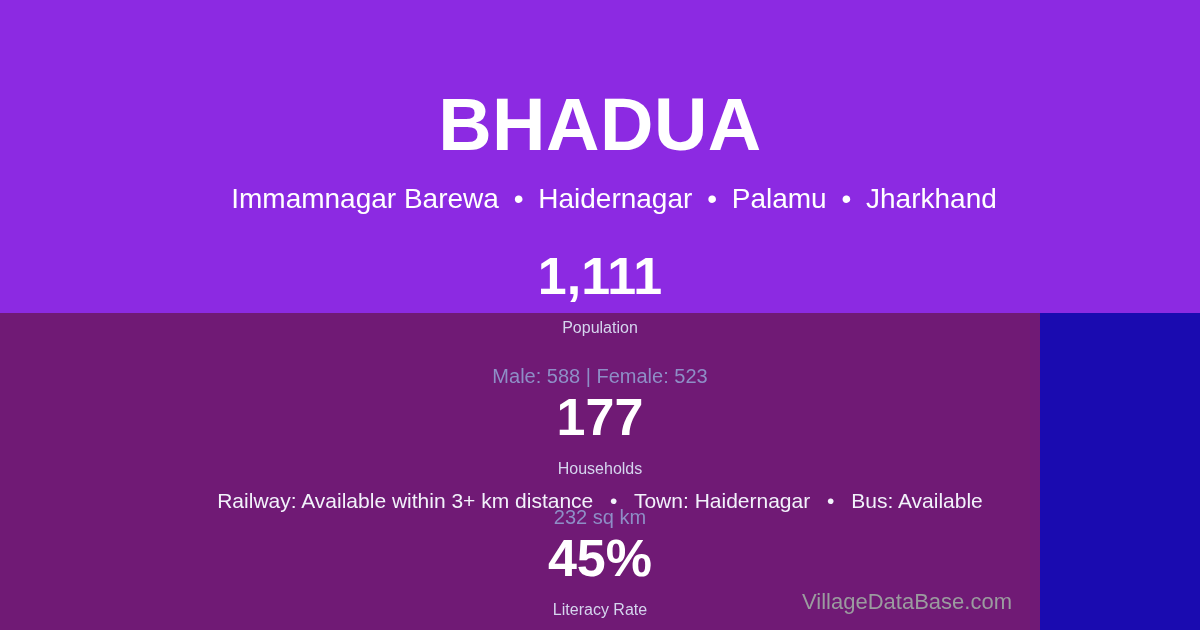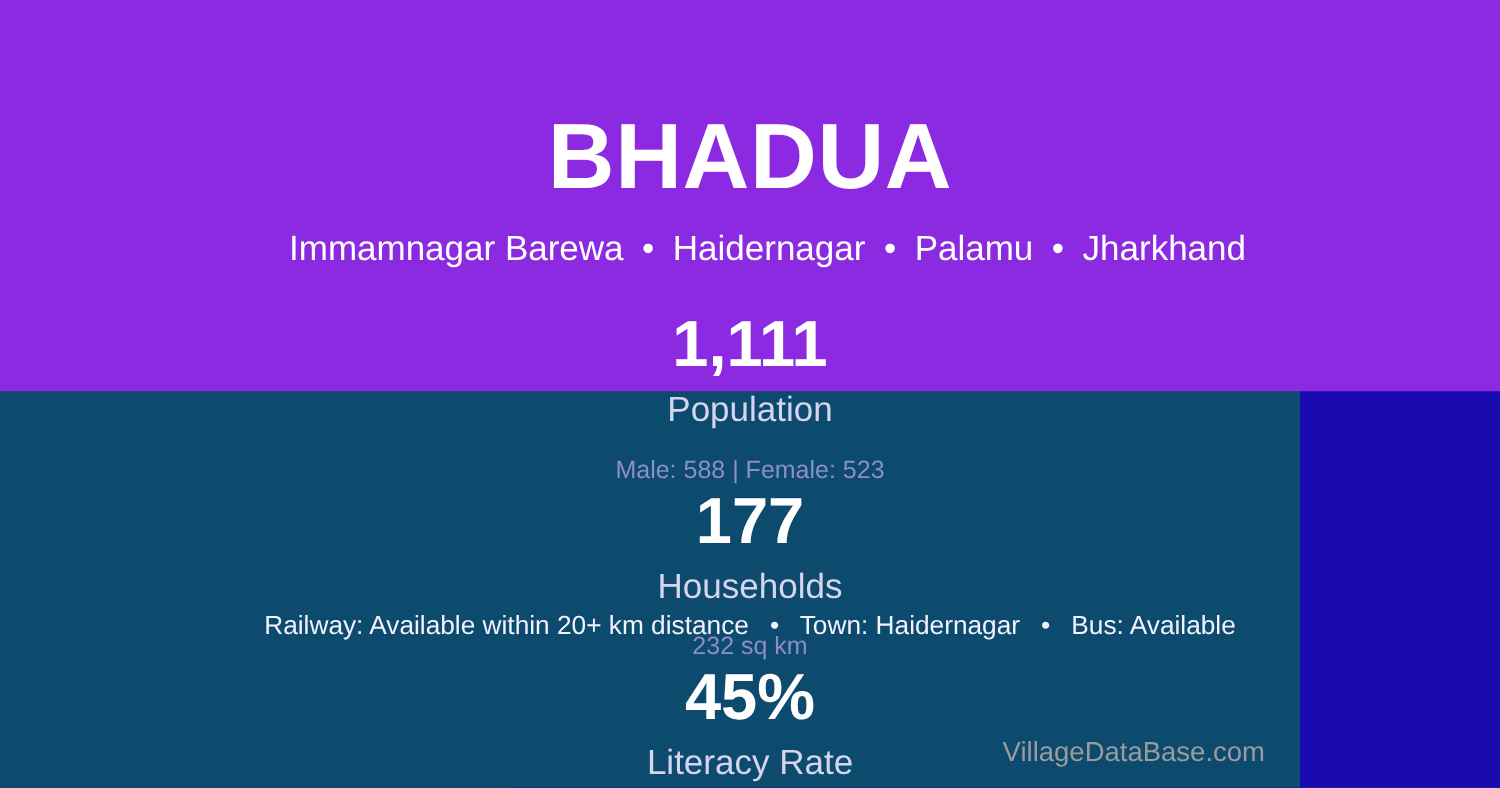--- a/index.html
+++ b/index.html
@@ -10,21 +10,21 @@
     width: 1200px;
     height: 630px;
     overflow: hidden;
     font-family: "Liberation Sans", sans-serif;
     background: #1A0BB0;
   }
   #card {
     position: relative;
     width: 1040px;
     height: 630px;
-    background: #0c4a6e;
+    background: #701a75;
   }
   
   #hero-band {
     position: absolute;
     left: 0;
     top: 0;
     width: 1200px;
     height: 313px;
     background: #8C2AE2;
   }
@@ -72,21 +72,21 @@
     text-align: center;
   }
   .stat-value {
     font-size: 52px;
     font-weight: bold;
     color: #ffffff;
     line-height: 60px;
     letter-spacing: 0px;
   }
   .stat-label {
-    font-size: 28px;
+    font-size: 16px;
     font-weight: normal;
     color: #d5d5ee;
     line-height: 30px;
     margin-top: 7px;
   }
   .stat-sub {
     font-size: 20px;
     font-weight: normal;
     color: #8e8ec6;
     line-height: 22px;
@@ -164,21 +164,21 @@
     </div>
 
     <div class="stat-block">
       <div class="stat-value">45%</div>
       <div class="stat-label">Literacy Rate</div>
     </div>
 
   </div>
 
   <div id="amenities-row">
-    <span>Railway: Available within 20+ km distance</span>
+    <span>Railway: Available within 3+ km distance</span>
     <span class="sep">•</span>
     <span>Town: Haidernagar</span>
     <span class="sep">•</span>
     <span>Bus: Available</span>
   </div>
 
 
   <div id="site-brand">VillageDataBase.com</div>
 
 </div>

